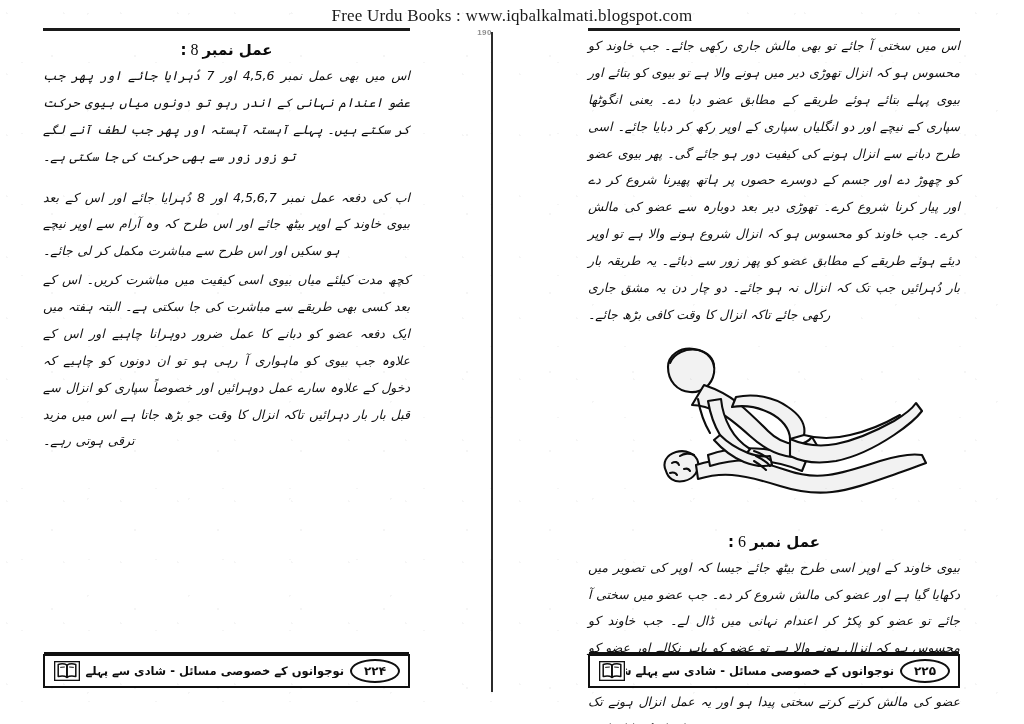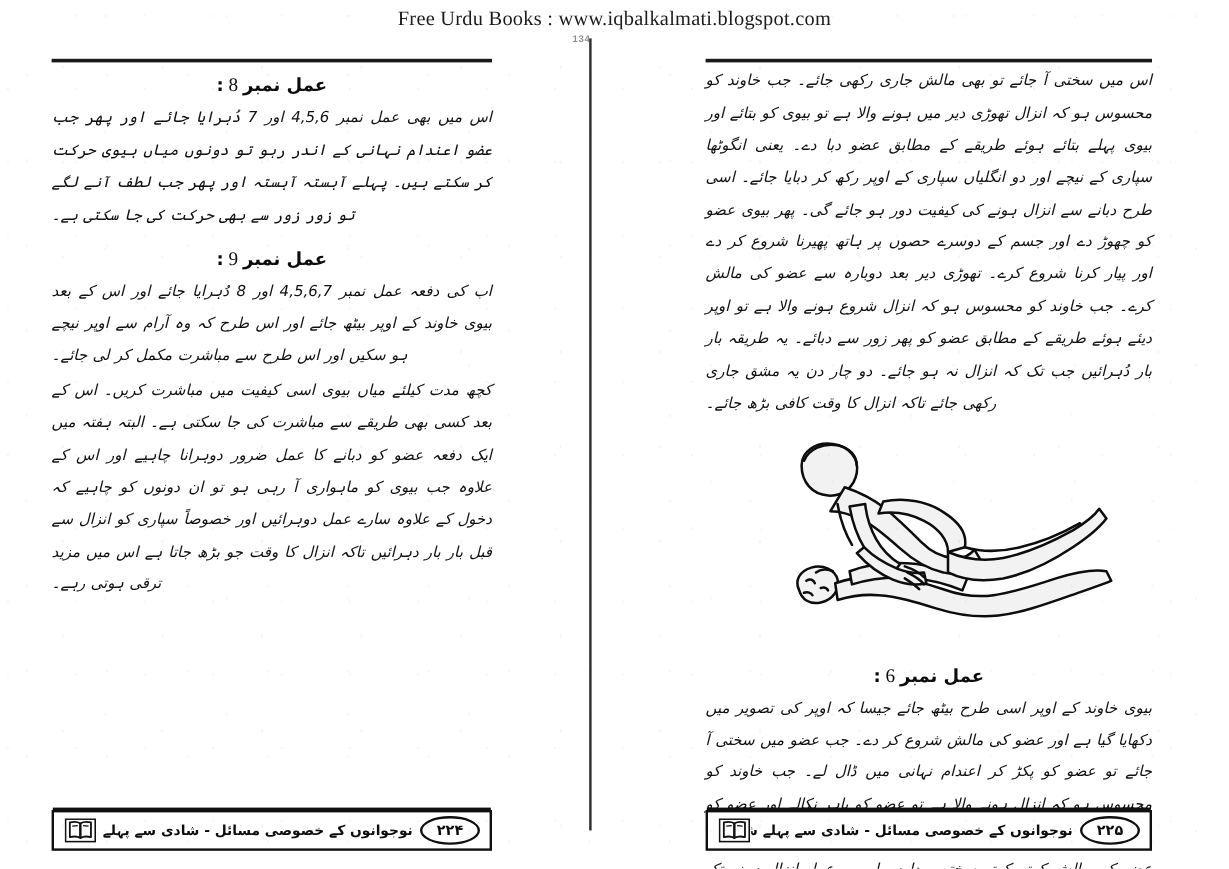--- a/index.html
+++ b/index.html
@@ -55,21 +55,21 @@
     font-family: "Liberation Sans", sans-serif;
     font-size: 8px;
     font-weight: bold;
     color: #8e8e8e;
     letter-spacing: .5px;
   }
 
   
   .book-page {
     position: absolute;
-    top: 49px;
+    top: 28px;
     height: 660px;
   }
   .book-page.left  { left: 43px;  width: 367px; }
   .book-page.right { left: 588px; width: 372px; }
 
   .top-rule {
     height: 0;
     border-top: 3px solid #1a1a1a;
     margin-bottom: 2px;
   }
@@ -198,41 +198,38 @@
     background-size: 57px 61px, 83px 79px, 101px 97px, 67px 71px;
   }
 </style>
 </head>
 <body>
 
 <div id="page">
 
   <div class="site-header">Free Urdu Books : www.iqbalkalmati.blogspot.com</div>
 
-  <div class="folio">134</div>
+  <div class="folio">190</div>
   <div class="spine"></div>
 
   <div class="book-page left">
     <div class="top-rule"></div>
 
     <div class="page-body">
 
       <div class="block">
         <div class="section-head">
           <span>عمل نمبر</span><span class="num">8</span><span>:</span>
         </div>
         <div class="urdu body">
           <p>اس میں بھی عمل نمبر 4,5,6 اور 7 دُہرایا جائے اور پھر جب عضو اعندام نہانی کے اندر رہو تو دونوں میاں بیوی حرکت کر سکتے ہیں۔ پہلے آہستہ آہستہ اور پھر جب لطف آنے لگے تو زور زور سے بھی حرکت کی جا سکتی ہے۔</p>
         </div>
       </div>
 
       <div class="block">
-        <div class="section-head">
-          <span>عمل نمبر</span><span class="num">9</span><span>:</span>
-        </div>
         <div class="urdu body">
           <p>اب کی دفعہ عمل نمبر 4,5,6,7 اور 8 دُہرایا جائے اور اس کے بعد بیوی خاوند کے اوپر بیٹھ جائے اور اس طرح کہ وہ آرام سے اوپر نیچے ہو سکیں اور اس طرح سے مباشرت مکمل کر لی جائے۔</p>
           <p>کچھ مدت کیلئے میاں بیوی اسی کیفیت میں مباشرت کریں۔ اس کے بعد کسی بھی طریقے سے مباشرت کی جا سکتی ہے۔ البتہ ہفتہ میں ایک دفعہ عضو کو دبانے کا عمل ضرور دوہرانا چاہیے اور اس کے علاوہ جب بیوی کو ماہواری آ رہی ہو تو ان دونوں کو چاہیے کہ دخول کے علاوہ سارے عمل دوہرائیں اور خصوصاً سپاری کو انزال سے قبل بار بار دہرائیں تاکہ انزال کا وقت جو بڑھ جاتا ہے اس میں مزید ترقی ہوتی رہے۔</p>
         </div>
       </div>
 
     </div>
 
     <div class="page-footer">
       <div class="footer-pageno">۲۲۴</div>

